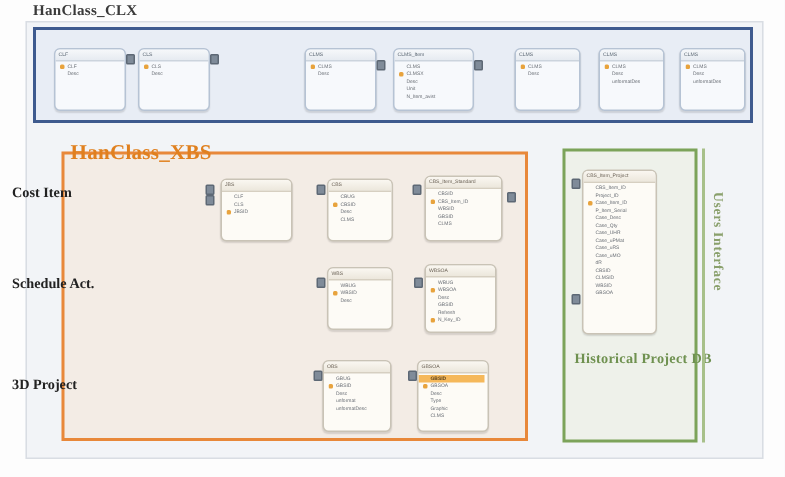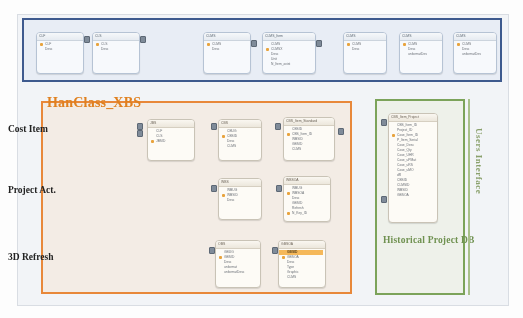--- a/index.html
+++ b/index.html
@@ -110,33 +110,34 @@
     </g>
 
     <g stroke="#a8bf8e" stroke-width="1.1" fill="none">
       <path d="M66,256 L252,256 L252,248 L420,248"></path>
     </g>
   </svg>
 
   <div class="canvas"></div>
 
   <div class="grp clx"></div>
+  <div class="g-title t-clx">HanClass_CLX</div>
 
   <div class="grp xbs"></div>
   <div class="g-title t-xbs">HanClass_XBS</div>
 
   <div class="grp hist"></div>
   <div class="g-title t-hist">Historical Project DB</div>
 
   <div class="grp ui"></div>
   <div class="g-title t-ui">Users Interface</div>
 
   <div class="side-lbl lbl-cost">Cost Item</div>
-  <div class="side-lbl lbl-sched">Project Act.</div>
-  <div class="side-lbl lbl-3d">3D Refresh</div>
+  <div class="side-lbl lbl-sched">Schedule Act.</div>
+  <div class="side-lbl lbl-3d">3D Project</div>
 
   <div class="tbl blue" style="left:36px;top:32px;width:48px;height:42px;">
       <div class="tbl-hdr">CLF</div>
       <div class="fields">
         <div class="fld key">CLF</div>
         <div class="fld">Desc</div>
       </div>
     </div>
   <div class="tbl blue" style="left:92px;top:32px;width:48px;height:42px;">
       <div class="tbl-hdr">CLS</div>

